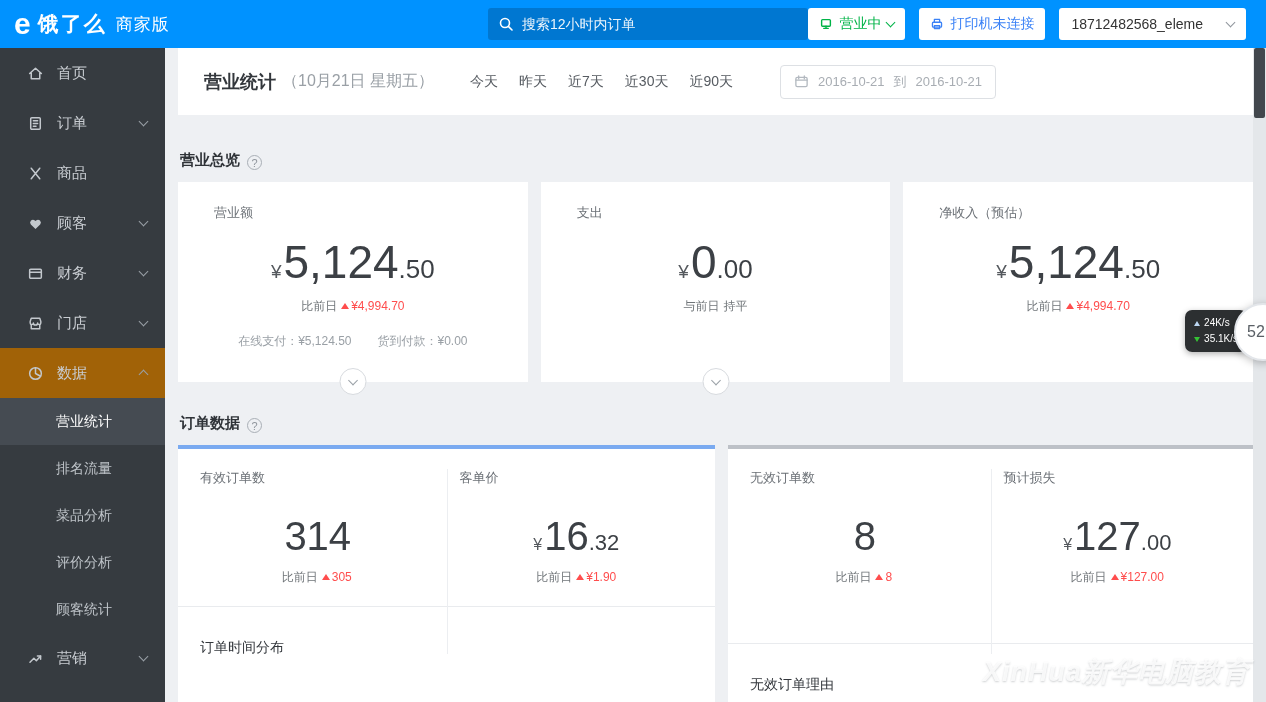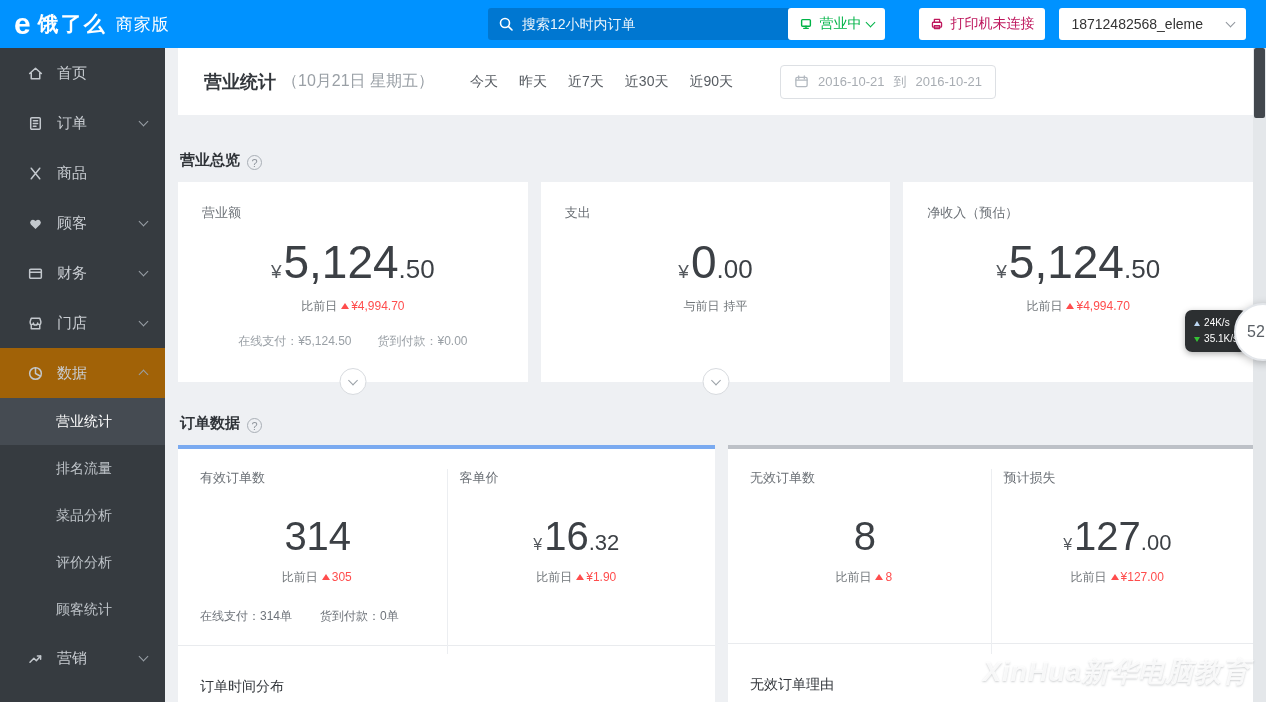--- a/index.html
+++ b/index.html
@@ -16,21 +16,21 @@
   .logo-suffix { font-size:17px; color:#fff; margin-left:9px; letter-spacing:1px; }
   .search { position:absolute; left:488px; top:8px; width:320px; height:32px; background:rgba(0,0,0,.18);
             border-radius:3px; display:flex; align-items:center; padding:14px 10px; }
   .search svg { flex:none; margin-right:8px; }
   .search input { flex:1; background:transparent; border:none; outline:none; color:#fff; font-size:14px; }
   .search input::placeholder { color:rgba(255,255,255,.92); }
   .tb-right { position:absolute; right:20px; top:8px; display:flex; gap:14px; align-items:center; }
   .tb-btn { height:32px; background:#fff; border:none; border-radius:3px; font-size:14px;
             display:flex; align-items:center; gap:6px; padding:0 11px; cursor:pointer; }
   .btn-status { color:#00b347; }
-  .btn-printer { color:#be185d;margin-left:20px; }
+  .btn-printer { color:#3b82f6; }
   .tb-account { height:32px; background:#fff; border-radius:3px; color:#333; font-size:14px;
                 display:flex; align-items:center; gap:24px; padding:0 12px; cursor:pointer; }
   .chev { display:inline-block; width:7px; height:7px; border-right:1.6px solid currentColor;
           border-bottom:1.6px solid currentColor; transform:rotate(45deg); margin-top:-3px; }
   .chev.up { transform:rotate(-135deg); margin-top:3px; }
   .chev.dim { color:#8f959c; }
   
   .sidebar { position:absolute; left:0; top:48px; bottom:0; width:165px; background:#363b40; z-index:10; }
   .sb-item { height:50px; display:flex; align-items:center; padding-left:27px; color:#c9cdd2;
              font-size:15px; cursor:pointer; position:relative; }
@@ -49,21 +49,21 @@
   .filters { display:flex; margin-left:36px; }
   .filters a { font-size:14px; color:#565b61; margin-right:21px; text-decoration:none; cursor:pointer; }
   .datepicker { margin-left:26px; height:34px; border:1px solid #dde0e4; border-radius:4px; background:#fff;
                 display:flex; align-items:center; gap:9px; padding:0 13px; font-size:13px; color:#a8adb3; cursor:pointer; }
   .sec-title { margin:36px 2px 12px; font-size:15px; font-weight:600; color:#2f3338; }
   .sec-title.second { margin-top:32px; }
   .help { display:inline-block; width:15px; height:15px; border:1px solid #a9afb6; border-radius:50%;
           color:#8f959c; font-size:11px; line-height:14px; text-align:center; vertical-align:-2px;
           margin-left:7px; font-weight:400; cursor:pointer; }
   .cards-row { display:flex; gap:13px; }
-  .ov-card { flex:1; background:#fff; height:200px; position:relative; padding:22px 24px; }
+  .ov-card { flex:1; background:#fff; height:200px; position:relative; padding:22px 36px; }
   .card-label { font-size:13px; color:#6b7076; }
   .big { display:flex; justify-content:center; align-items:baseline; margin-top:16px; color:#3c4045; }
   .big .cur { font-size:19px; color:#55595e; margin-right:2px; }
   .big .int { font-size:46px; line-height:1.05; }
   .big .dec { font-size:26px; }
   .cmp { margin-top:12px; text-align:center; font-size:12px; color:#707579; }
   .delta { color:#ff4d4d; margin-left:4px; white-space:nowrap; }
   .flat { margin-left:4px; }
   .tri-up { display:inline-block; width:0; height:0; border-left:4px solid transparent;
             border-right:4px solid transparent; border-bottom:6px solid currentColor; margin:0 2px 1px 0; }
@@ -324,24 +324,20 @@
           <div class="m-value">
             <span class="cur">¥</span>
               <span class="int">16</span>
               <span class="dec">.32</span>
           </div>
           <div class="m-cmp">
             <span>比前日</span><span class="delta"><i class="tri-up"></i><span>¥1.90</span></span>
           </div>
         </div>
       </div>
-      <div class="pay-line">
-        <span>在线支付：314单</span>
-        <span>货到付款：0单</span>
-      </div>
       <hr>
       <div class="sub-title">订单时间分布</div>
     </div>
 
     <div class="order-card invalid">
       <div class="v-divider"></div>
       <div class="metrics">
         <div class="metric">
           <div class="card-label">无效订单数</div>
           <div class="m-value">

